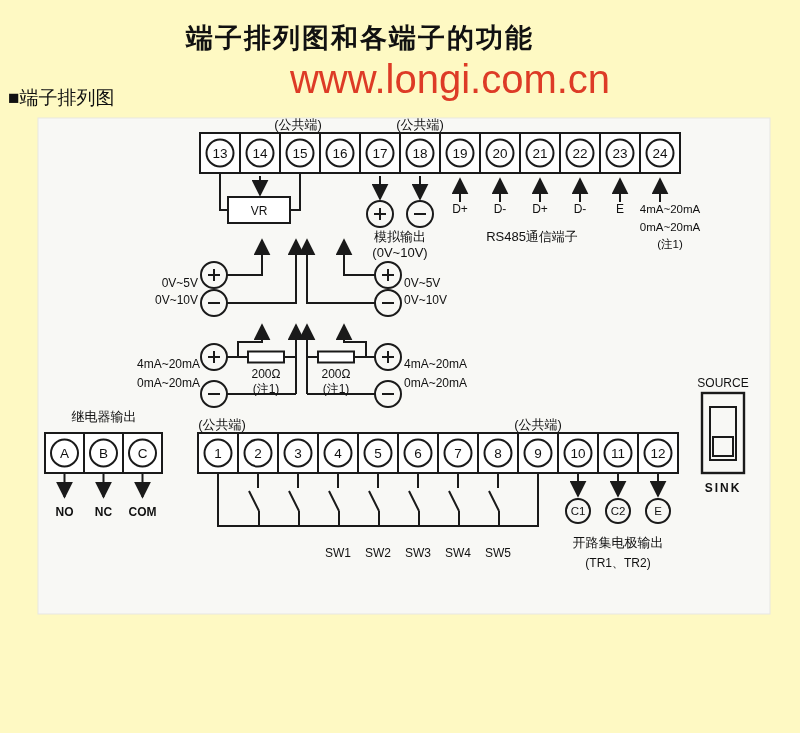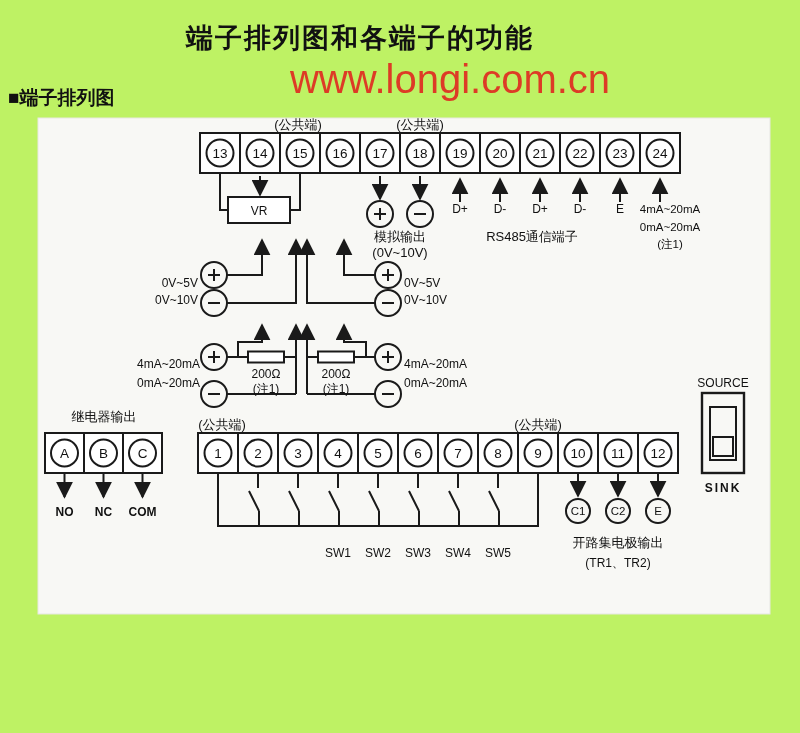--- a/index.html
+++ b/index.html
@@ -1,21 +1,21 @@
 <!DOCTYPE html>
 <html style="--red_link: #dd3b26; --red_footer: #e8432b; --line_color: #1a1a1a; --diagram_bg: #f8f8f5;"><head>
 <meta charset="utf-8">
 <style>
   html,body{margin:0;padding:0;background:#fff;}
-  #page{position:relative;width:800px;height:733px;background:#bef264;overflow:hidden;
+  #page{position:relative;width:800px;height:733px;background:#fef9c3;overflow:hidden;
         font-family:"Liberation Sans","DejaVu Sans",sans-serif;color:#111;}
   .abs{position:absolute;}
   #title{top:20px;left:0;width:720px;text-align:center;font-size:27px;font-weight:bold;letter-spacing:2px;}
   #weburl{top:57px;left:100px;width:700px;text-align:center;font-size:40px;color:var(--red_link);}
-  #section-label{top:85px;left:8px;font-size:19px;font-weight:bold;}
+  #section-label{top:85px;left:8px;font-size:19px;font-weight:normal;}
   #footer-line{top:624px;left:44px;width:756px;text-align:center;font-size:29px;font-weight:bold;color:var(--red_footer);}
   .vtext{writing-mode:vertical-lr;text-orientation:upright;font-size:14px;line-height:16px;letter-spacing:3px;font-weight:500;}
   #vlabel-runstop{top:533px;left:250px;}
   #vlabel-fwdrev{top:533px;left:290px;}
   svg{position:absolute;top:0;left:0;}
   svg text{font-family:"Liberation Sans","DejaVu Sans",sans-serif;fill:#111;}
   .dbg{fill:#f8f8f5;stroke:#e7e7e2;stroke-width:1;}
   .cell{fill:#fff;stroke:#1a1a1a;stroke-width:2;}
   .tcirc{fill:none;stroke:#1a1a1a;stroke-width:2;}
   .tnum{font-size:13.5px;text-anchor:middle;}

